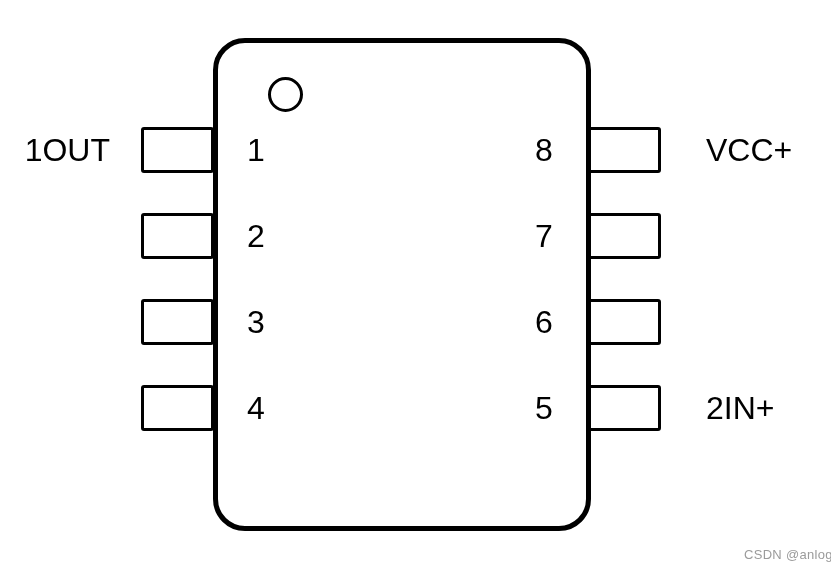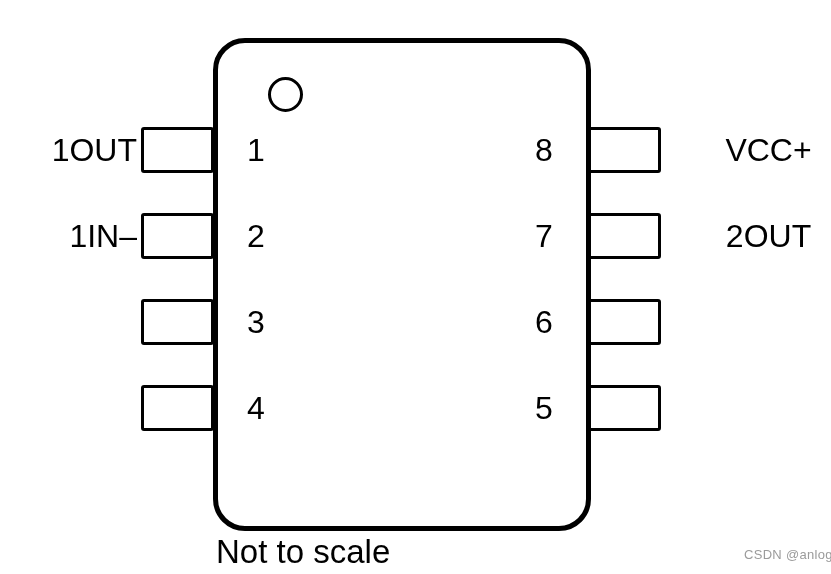--- a/index.html
+++ b/index.html
@@ -65,22 +65,22 @@
     height: 44px;
     line-height: 44px;
     font-size: 32px;
     white-space: nowrap;
     z-index: 3;
   }
   .t0 { top: 128px; }
   .t1 { top: 214px; }
   .t2 { top: 300px; }
   .t3 { top: 386px; }
-  .lbl-left  { left: 0;     width: 110px; text-align: right; margin-left: 27px; }
-  .lbl-right { left: 706px; width: 125px; text-align: center;  }
+  .lbl-left  { left: 0;     width: 110px; text-align: right; }
+  .lbl-right { left: 706px; width: 125px; text-align: left;  }
   .num-left  { left: 240px; width: 32px;  text-align: center; }
   .num-right { left: 528px; width: 32px;  text-align: center; }
   .caption {
     position: absolute;
     left: 216px;
     top: 535px;
     font-size: 33px;
     line-height: 33px;
     white-space: nowrap;
     z-index: 3;
@@ -109,31 +109,29 @@
 
   <div class="lead right r0"></div>
   <div class="lead right r1"></div>
   <div class="lead right r2"></div>
   <div class="lead right r3"></div>
 
   <div class="ic-body"></div>
   <div class="dot"></div>
 
   <div class="txt lbl-left t0">1OUT</div>
-  <div class="txt lbl-left t1">1IN–</div>
 
   <div class="txt num-left t0">1</div>
   <div class="txt num-left t1">2</div>
   <div class="txt num-left t2">3</div>
   <div class="txt num-left t3">4</div>
 
   <div class="txt num-right t0">8</div>
   <div class="txt num-right t1">7</div>
   <div class="txt num-right t2">6</div>
   <div class="txt num-right t3">5</div>
 
   <div class="txt lbl-right t0">VCC+</div>
-  <div class="txt lbl-right t1">2OUT</div>
+  <div class="txt lbl-right t3">2IN+</div>
 
-  <div class="caption">Not to scale</div>
   <div class="watermark">CSDN @anlog</div>
 
 </div>
 
 </body></html>

